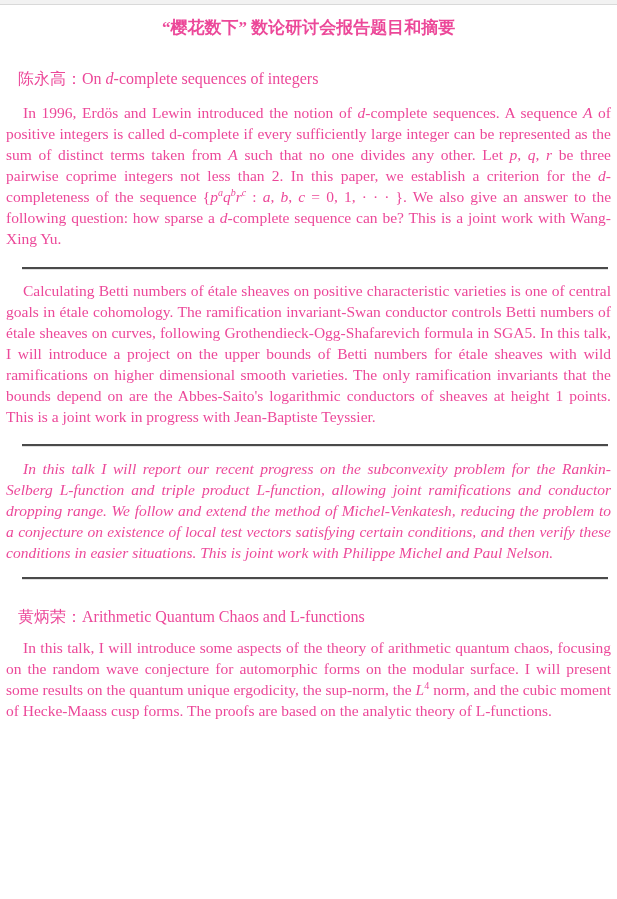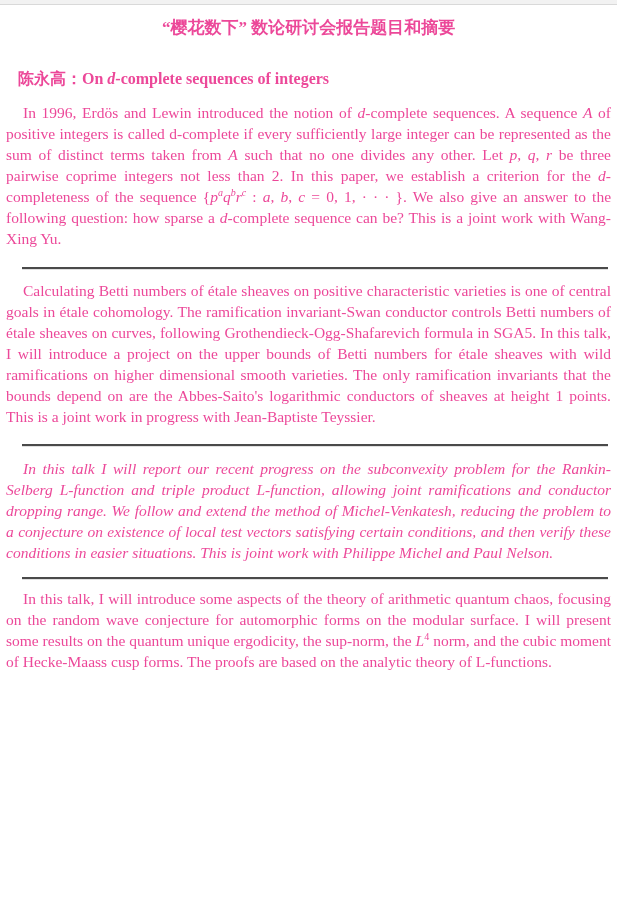--- a/index.html
+++ b/index.html
@@ -32,22 +32,22 @@
   }
   .sec-heading {
     margin: 26px 0 0 0;
     font-size: 16px;
     font-weight: bold;
     line-height: 22px;
     text-align: justify;
     text-indent: 12px;
   }
   .sec-heading.first { margin-top: 29px; }
-  .speaker { font-weight: bold; }
-  .talk-title { font-weight: bold; }
+  .speaker { font-weight: normal; }
+  .talk-title { font-weight: normal; }
   .abstract {
     margin: 11px 0 0 0;
     font-size: 15.5px;
     line-height: 21px;
     text-align: justify;
     text-indent: 17px;
   }
   .abstract sup { font-size: 10px; line-height: 0; }
   .rule {
     height: 2px;
@@ -88,18 +88,19 @@
 
   <div class="rule"></div>
 
   <section>
     <p class="abstract p3m">In this talk I will report our recent progress on the subconvexity problem for the Rankin-Selberg L-function and triple product L-function, allowing joint ramifications and conductor dropping range. We follow and extend the method of Michel-Venkatesh, reducing the problem to a conjecture on existence of local test vectors satisfying certain conditions, and then verify these conditions in easier situations. This is joint work with Philippe Michel and Paul Nelson.</p>
   </section>
 
   <div class="rule r3"></div>
 
   <section>
+    <p class="sec-heading h4m"><span class="speaker">黄炳荣：</span><span class="talk-title">Arithmetic Quantum Chaos and L-functions</span></p>
     <p class="abstract p4m">In this talk, I will introduce some aspects of the theory of arithmetic quantum chaos, focusing on the random wave conjecture for automorphic forms on the modular surface. I will present some results on the quantum unique ergodicity, the sup-norm, the <i>L</i><sup>4</sup> norm, and the cubic moment of Hecke-Maass cusp forms. The proofs are based on the analytic theory of L-functions.</p>
   </section>
 
   <div class="edge-line-bottom"></div>
 
 </div>
 
 </body></html>

